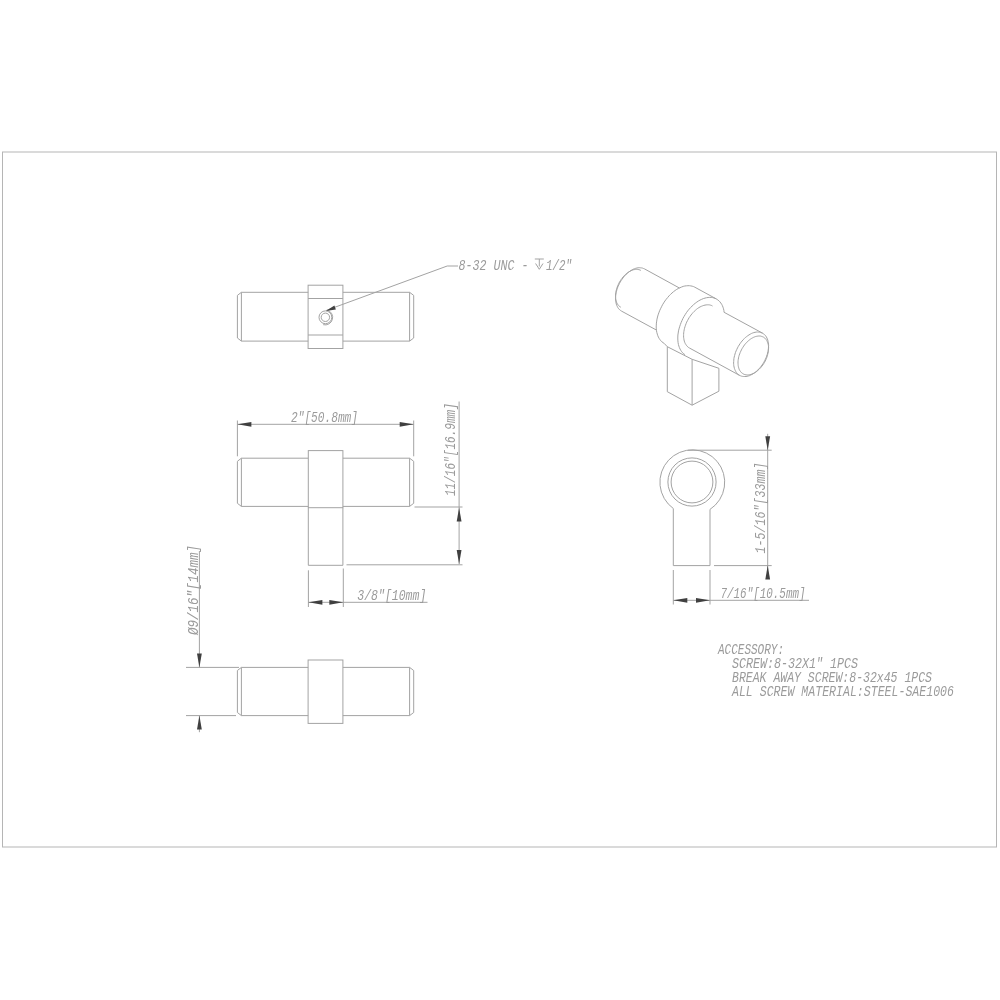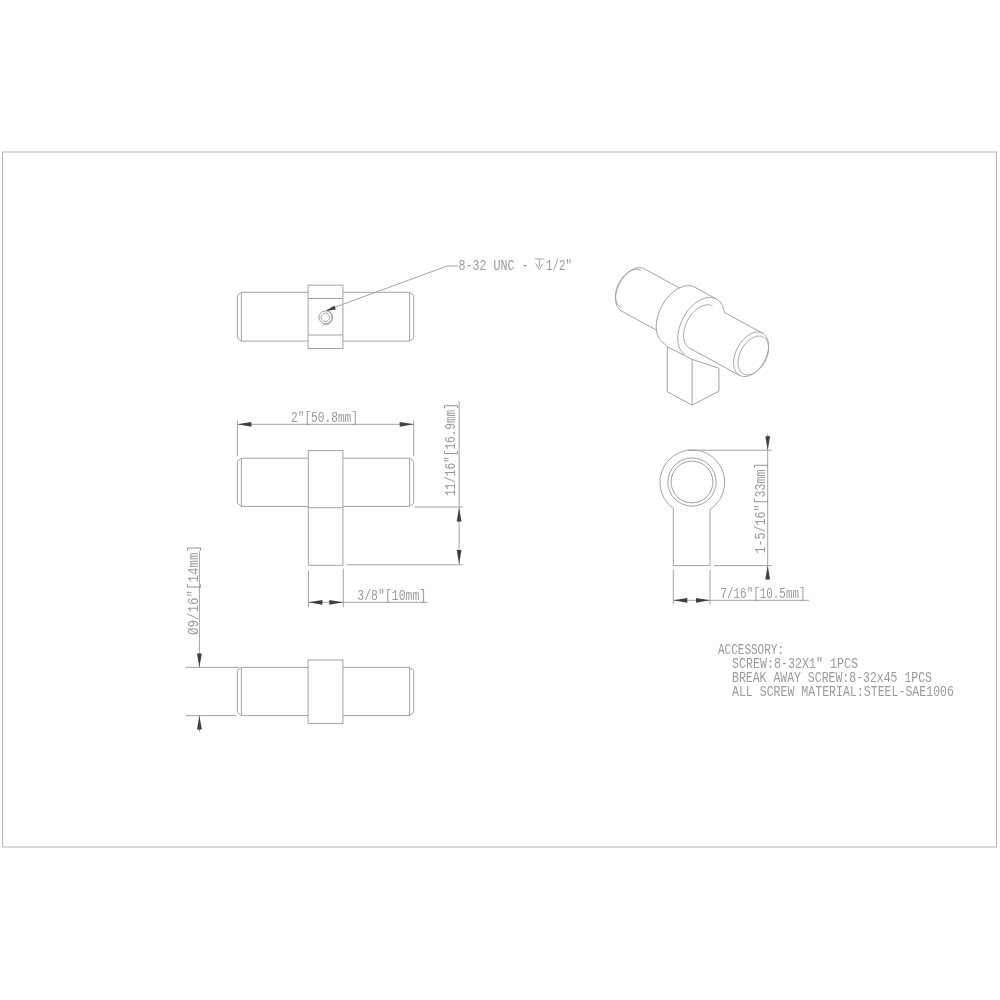--- a/index.html
+++ b/index.html
@@ -1,16 +1,16 @@
 <!DOCTYPE html>
 <html><head>
 <meta charset="utf-8">
 <style>
   html,body { margin:0; padding:0; background:#ffffff; }
-  #page { width:916px; height:1000px; position:relative; }
+  #page { width:916px; height:1000px; position:relative;font-style:italic; }
   svg text { font-family:"Liberation Mono", monospace; fill:#9b9b9b; }
 </style>
 </head>
 <body>
 <div id="page">
 <svg width="1000" height="1000" viewBox="0 0 1000 1000">
 
 <rect x="2.5" y="152" width="994" height="695" fill="none" stroke="#b5b5b5" stroke-width="1"></rect>
 
 <g fill="none" stroke="#a3a3a3" stroke-width="1">

